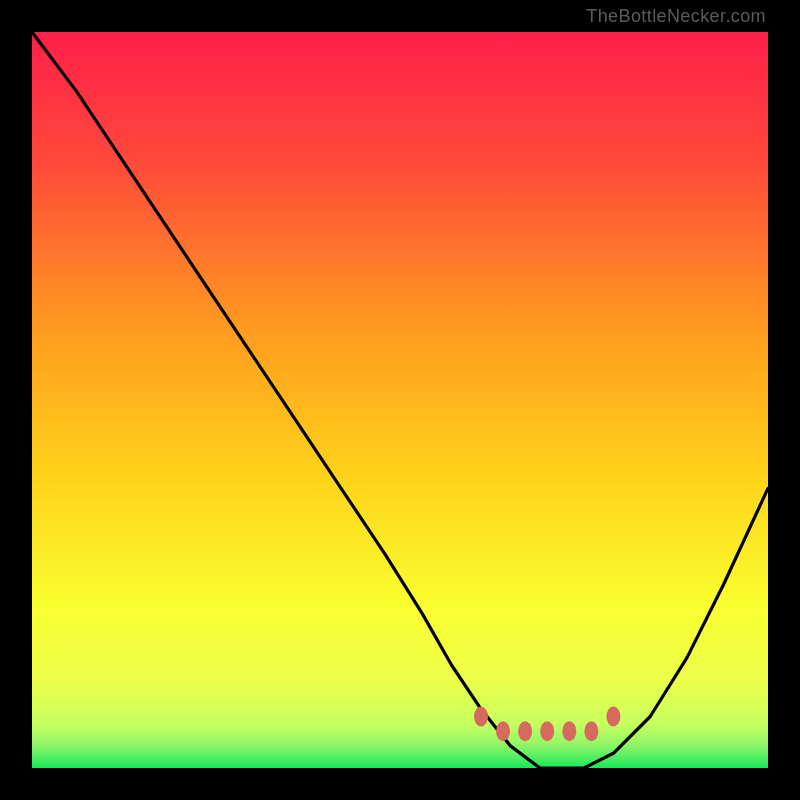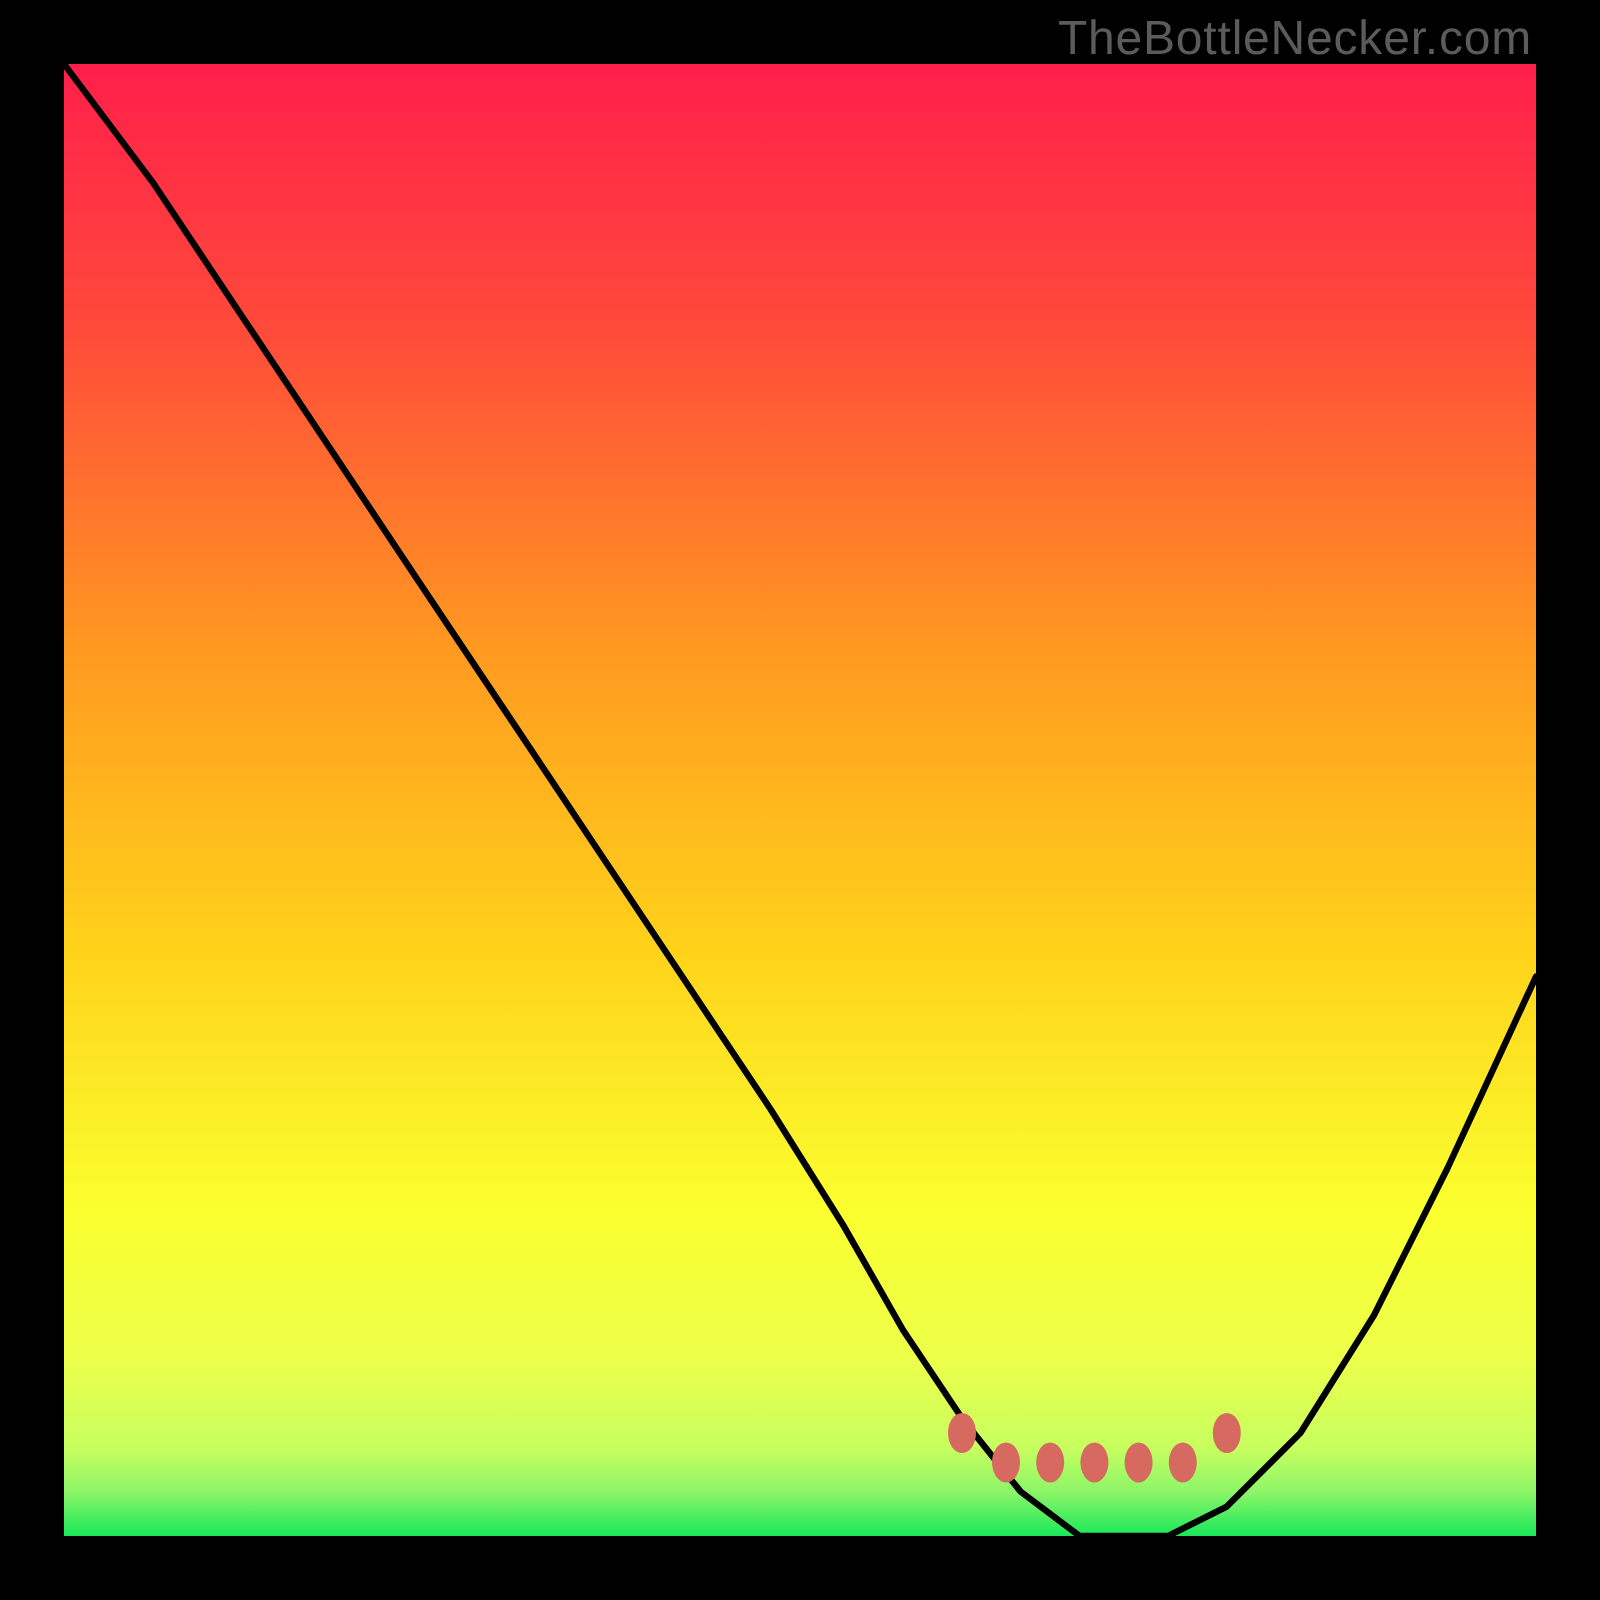--- a/index.html
+++ b/index.html
@@ -38,21 +38,21 @@
     left: 0;
     top: 0;
     width: 100%;
     height: 100%;
   }
   .watermark {
     position: absolute;
     top: 6px;
     right: 34px;
     color: #5b5b5b;
-    font-size: 24px;
+    font-size: 18px;
     font-weight: 500;
     letter-spacing: 0.4px;
   }
 </style>
 </head>
 <body>
 
 <div class="frame">
 
   <div class="plot-area">

